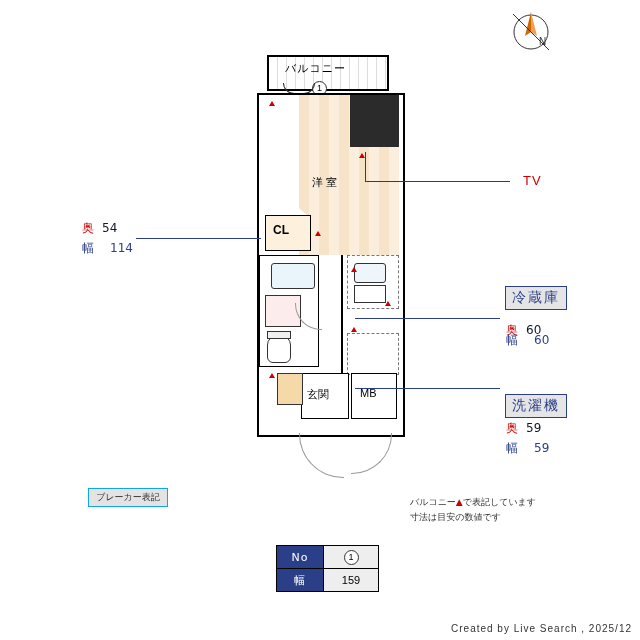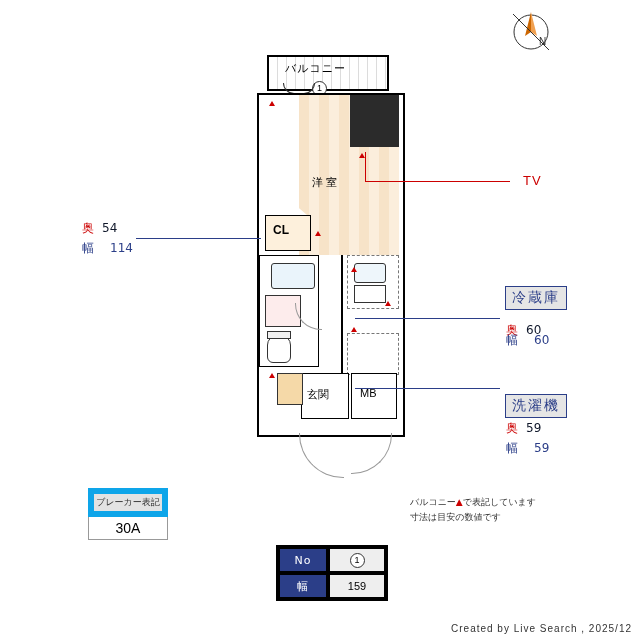--- a/index.html
+++ b/index.html
@@ -43,36 +43,36 @@
   .dimrow .kb{color:#2b3e88;}
   .dimrow .v{color:#0f172a;margin-left:8px;}
   .dimrow .vb{color:#2b3e88;margin-left:16px;}
 
   .leader{position:absolute;background:#2b3e88;height:1px;}
   .leader-red{position:absolute;background:#cc0000;height:1px;}
 
   
   #breaker{left:88px;top:488px;width:80px;}
   #breaker .cap{
-    background:#e3e3e3;border:6px solid #0ea5e9;color:#333;
+    background:#e3e3e3;border:1px solid #0ea5e9;color:#333;
     font-size:9px;text-align:center;padding:2px 0;
     font-family:"DejaVu Sans", sans-serif;
   }
   #breaker .val{
     border:1px solid #999;border-top:none;background:#fff;
     font-size:14px;text-align:center;padding:3px 0;color:#000;
   }
 
   
   #note{left:410px;top:495px;font-size:9px;color:#333;line-height:15px;font-family:"DejaVu Sans", sans-serif;}
   #note .red{color:#cc0000;}
 
   
   #spectable{left:276px;top:545px;border-collapse:collapse;font-size:11px;}
-  #spectable td{border:4px solid #000000;}
+  #spectable td{border:1px solid #000000;}
   #spectable td.h{
     background:#2b3e88;color:#fff;width:44px;height:20px;text-align:center;
     font-family:"DejaVu Sans", sans-serif;letter-spacing:1px;
   }
   #spectable td.v{
     background:#eeeeee;color:#000;width:52px;height:20px;text-align:center;
   }
 
   
   #footer{right:8px;bottom:6px;font-size:10px;color:#333;letter-spacing:1px;}
@@ -182,21 +182,20 @@
 <div class="annbox" style="left:505px;top:394px;width:48px;">洗濯機</div>
 <div class="dimrow" style="left:506px;top:420px;">
   <span class="k">奥</span><span class="v">59</span>
 </div>
 <div class="dimrow" style="left:506px;top:440px;">
   <span class="kb">幅</span><span class="vb">59</span>
 </div>
 
 <div class="abs" id="breaker">
   <div class="cap">ブレーカー表記</div>
-  <div class="val">30A</div>
 </div>
 
 <div class="abs" id="note">
   <div>
     <span>バルコニー</span><span class="red">▲</span><span>で表記しています</span>
   </div>
   <div>寸法は目安の数値です</div>
 </div>
 
 <table class="abs" id="spectable">

